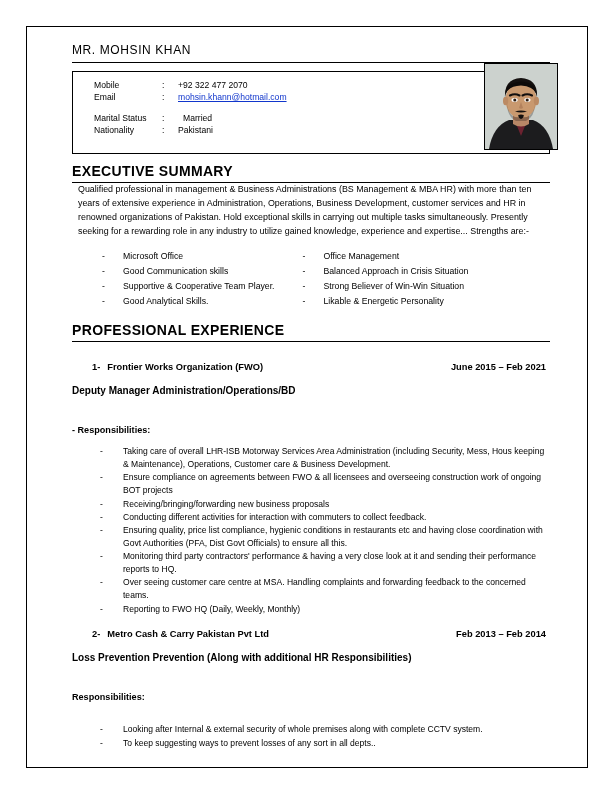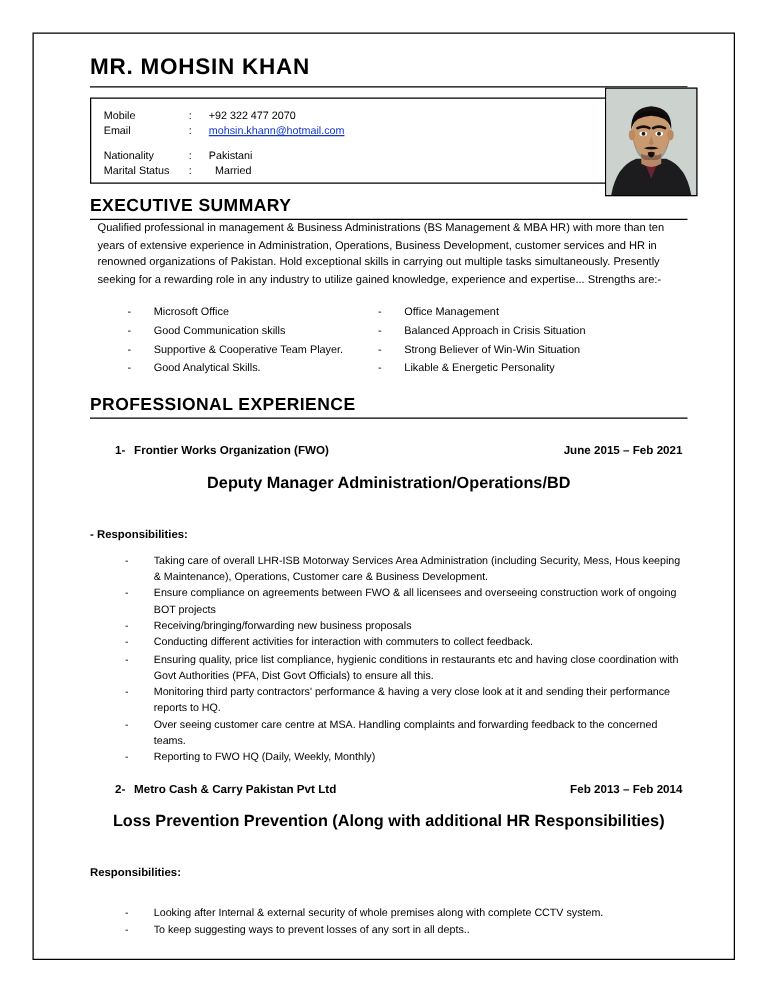--- a/index.html
+++ b/index.html
@@ -29,39 +29,39 @@
 
   #content {
     position: absolute;
     left: 72px;
     top: 44px;
     width: 478px;
   }
 
   
   .name-title {
-    font-size: 18px;
-    font-weight: bold;
+    font-size: 12px;
+    font-weight: normal;
     letter-spacing: 0.6px;
     line-height: 1.1;
     padding-bottom: 5px;
   }
   .rule {
     border-bottom: 1.6px solid #000;
     height: 0;
     margin-bottom: 8px;
   }
 
   
   .contact-box {
     border: 1px solid #000;
     box-sizing: border-box;
     position: relative;
-    height: 69px;
-    padding: 7px 0 0 10px;
+    height: 83px;
+    padding: 7px 0 0 21px;
   }
   .contact-table {
     border-collapse: collapse;
     font-size: 8.6px;
     line-height: 1.42;
   }
   .contact-table td {
     padding: 0;
     vertical-align: top;
     white-space: nowrap;
@@ -128,24 +128,23 @@
     font-weight: bold;
     margin-top: 20px;
     padding-left: 20px;
   }
   .job-num { padding-right: 7px; }
   .job-name-wrap { display: flex; }
   .job-name { }
   .job-dates { padding-right: 4px; }
 
   .job-role {
-    font-size: 13px;
+    font-size: 10px;
     font-weight: bold;
     margin-top: 13px;
-    text-align: center;
   }
   .resp-label {
     font-size: 9.1px;
     font-weight: bold;
     margin-top: 29px;
   }
 
   .bullets {
     margin-top: 10px;
     font-size: 8.55px;
@@ -181,29 +180,29 @@
       </tr>
       <tr>
         <td class="c-label">Email</td>
         <td class="c-colon">:</td>
         <td class="c-val"><span class="email-link">mohsin.khann@hotmail.com</span></td>
       </tr>
       <tr class="spacer-row">
             <td colspan="3"></td>
           </tr>
       <tr>
+        <td class="c-label">Marital Status</td>
+        <td class="c-colon">:</td>
+        <td class="c-val" style="padding-left:5px">Married</td>
+      </tr>
+      <tr>
         <td class="c-label">Nationality</td>
         <td class="c-colon">:</td>
         <td class="c-val">Pakistani</td>
       </tr>
-      <tr>
-        <td class="c-label">Marital Status</td>
-        <td class="c-colon">:</td>
-        <td class="c-val" style="padding-left:5px">Married</td>
-      </tr>
     </tbody>
       </table>
 
     <div class="photo">
       <svg width="72" height="85" viewBox="0 0 72 85">
         <rect x="0" y="0" width="72" height="85" fill="#c3cac6"></rect>
         <rect x="0" y="0" width="72" height="85" fill="#ccd2ce"></rect>
 
         <path d="M4 85 Q8 62 24 56 L48 56 Q64 62 68 85 Z" fill="#1c1c1e"></path>
         <path d="M30 57 L36 72 L42 57 L38 55 L34 55 Z" fill="#6d2230"></path>

